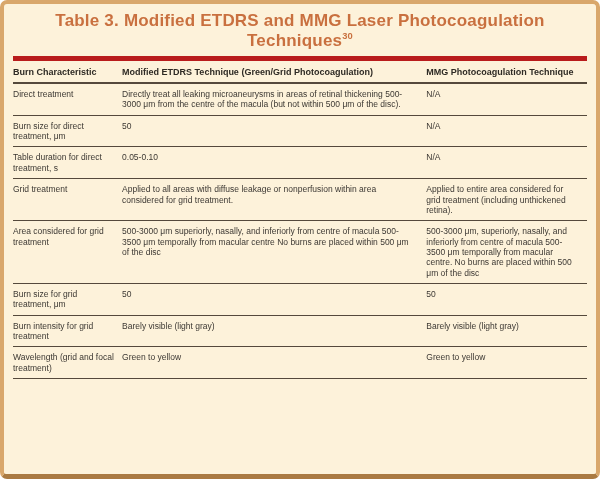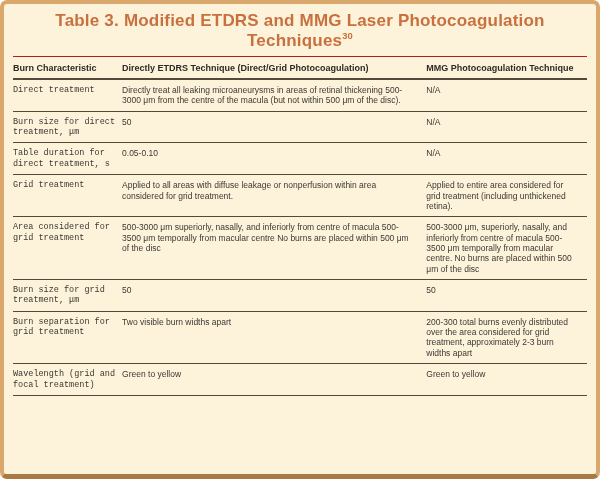--- a/index.html
+++ b/index.html
@@ -39,36 +39,35 @@
     table-layout: fixed;
   }
   col.c1 { width: 19%; }
   col.c2 { width: 53%; }
   col.c3 { width: 28%; }
   thead th {
     text-align: left;
     font-size: 9px;
     font-weight: bold;
     color: #2e2a24;
-    border-top: 1px solid #b91c1c;
+    border-top: 5px solid #b91c1c;
     border-bottom: 2px solid #55493c;
     padding: 6px 8px 5px 0;
     vertical-align: top;
   }
   tbody td {
     font-size: 8.5px;
     line-height: 1.22;
     color: #3c3833;
     border-bottom: 1px solid #55493c;
     padding: 5px 10px 5px 0;
     vertical-align: top;
   }
   tbody td.char {
     padding-right: 6px;
-    font-family: Liberation Mono, monospace;
   }
 </style>
 </head>
 <body>
 
 <div class="frame">
   <div class="inner">
 
     <div class="title">
       <span>Table 3. Modified ETDRS and MMG Laser Photocoagulation Techniques</span><sup>30</sup>
@@ -76,21 +75,21 @@
 
     <table>
       <colgroup>
         <col class="c1">
           <col class="c2">
           <col class="c3">
       </colgroup>
       <thead>
         <tr>
           <th>Burn Characteristic</th>
-          <th>Directly ETDRS Technique (Direct/Grid Photocoagulation)</th>
+          <th>Modified ETDRS Technique (Green/Grid Photocoagulation)</th>
           <th>MMG Photocoagulation Technique</th>
         </tr>
       </thead>
       <tbody>
         <tr>
           <td class="char">Direct treatment</td>
           <td>Directly treat all leaking microaneurysms in areas of retinal thickening 500-3000 μm from the centre of the macula (but not within 500 μm of the disc).</td>
           <td>N/A</td>
         </tr>
         <tr>
@@ -112,23 +111,23 @@
           <td class="char">Area considered for grid treatment</td>
           <td>500-3000 μm superiorly, nasally, and inferiorly from centre of macula 500-3500 μm temporally from macular centre No burns are placed within 500 μm of the disc</td>
           <td>500-3000 μm, superiorly, nasally, and inferiorly from centre of macula 500-3500 μm temporally from macular centre. No burns are placed within 500 μm of the disc</td>
         </tr>
         <tr>
           <td class="char">Burn size for grid treatment, μm</td>
           <td>50</td>
           <td>50</td>
         </tr>
         <tr>
-          <td class="char">Burn separation for grid treatment</td>
-          <td>Two visible burn widths apart</td>
-          <td>200-300 total burns evenly distributed over the area considered for grid treatment, approximately 2-3 burn widths apart</td>
+          <td class="char">Burn intensity for grid treatment</td>
+          <td>Barely visible (light gray)</td>
+          <td>Barely visible (light gray)</td>
         </tr>
         <tr>
           <td class="char">Wavelength (grid and focal treatment)</td>
           <td>Green to yellow</td>
           <td>Green to yellow</td>
         </tr>
       </tbody>
     </table>
 
   </div>

